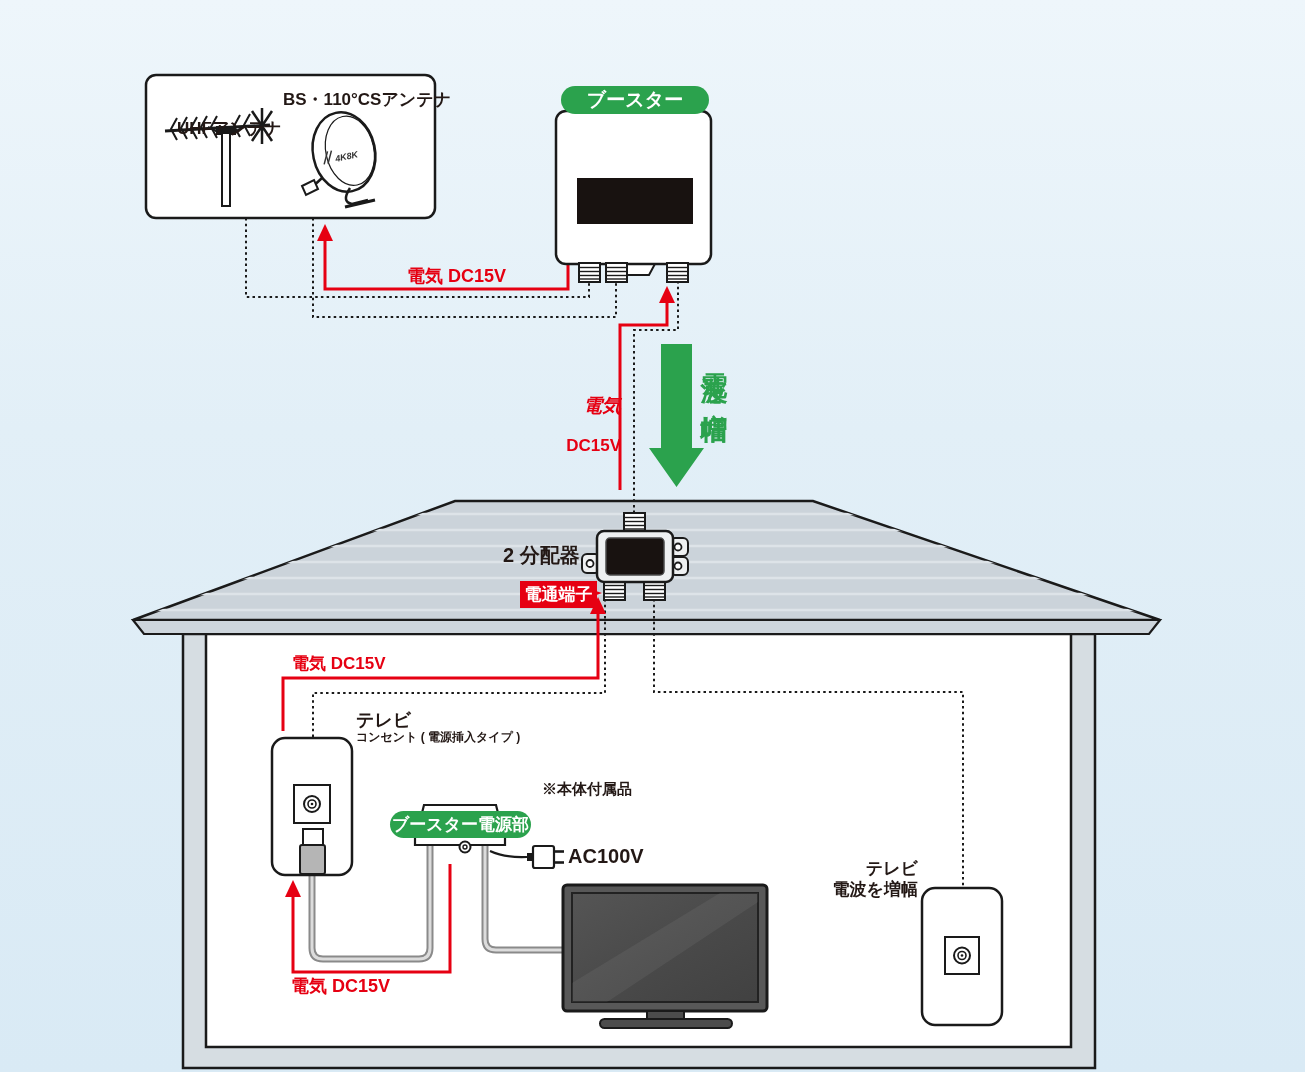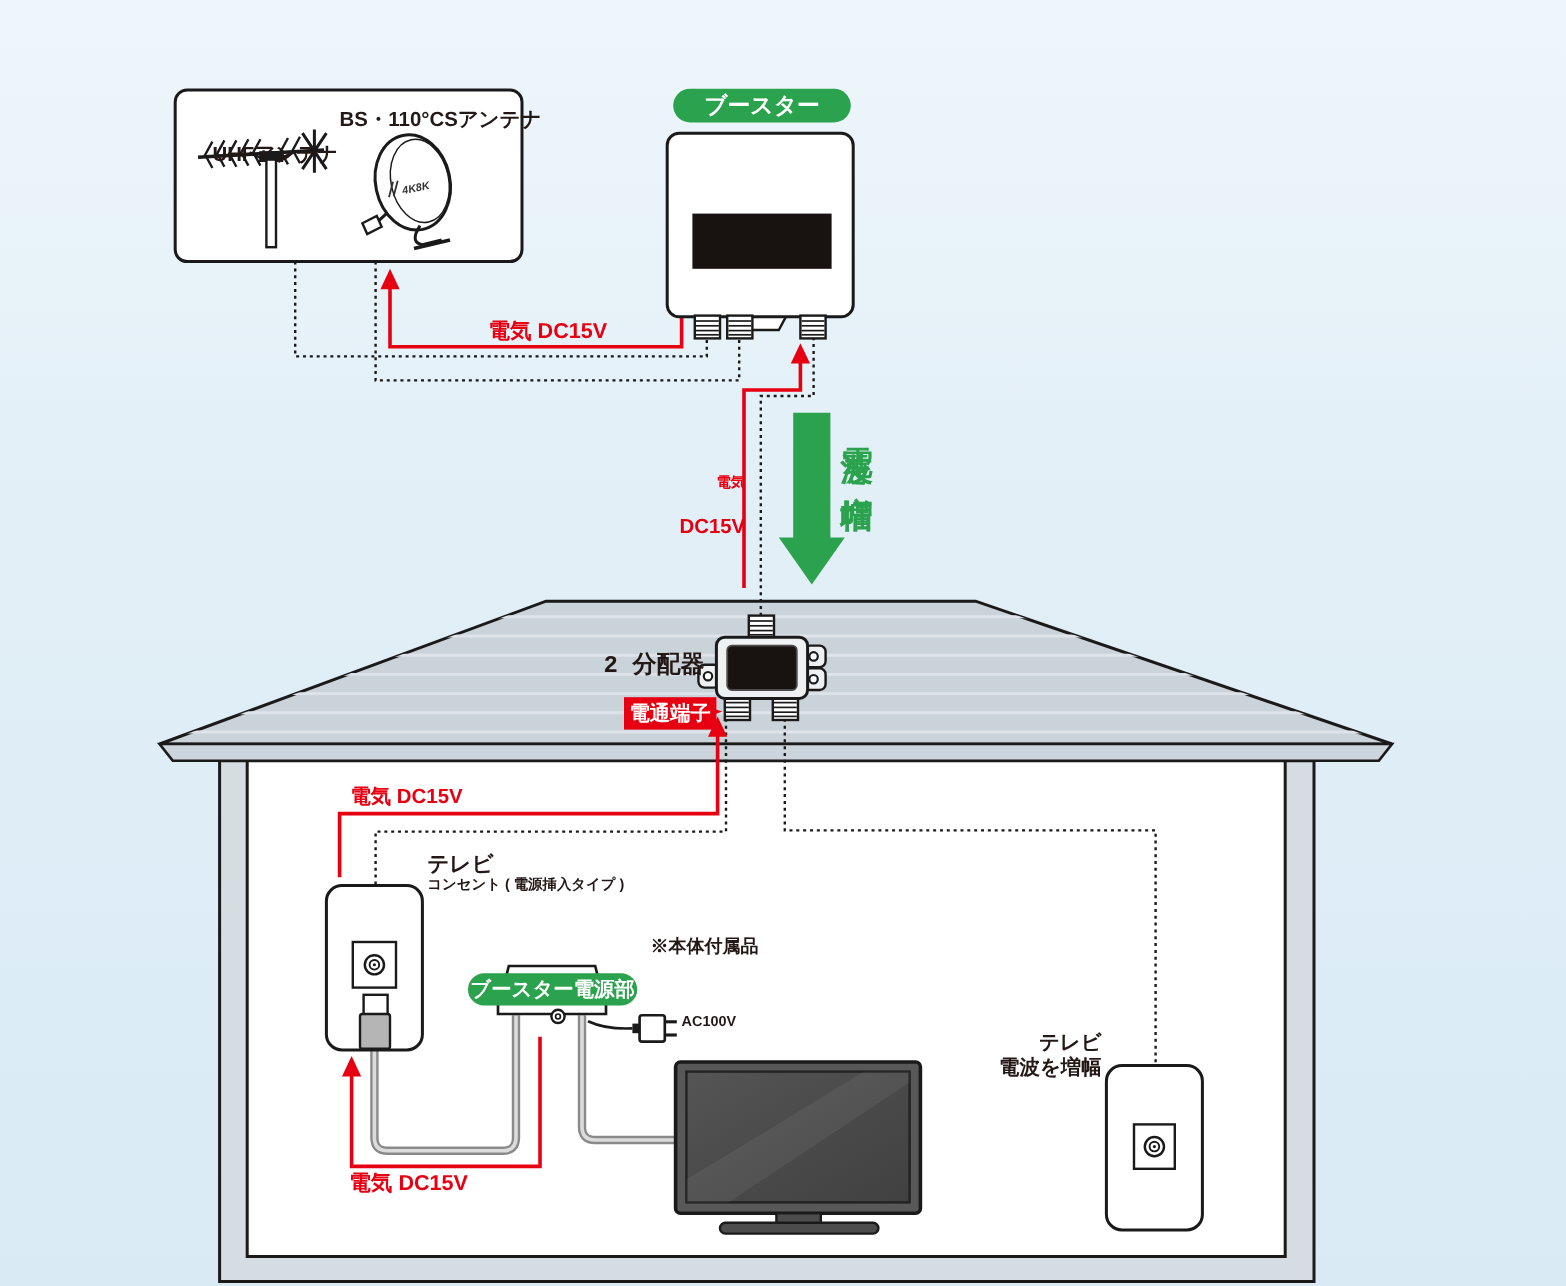--- a/index.html
+++ b/index.html
@@ -15,21 +15,21 @@
   .lbl{position:absolute;font-size:17px;font-weight:600;color:#231815;white-space:nowrap;line-height:1.15;}
   .red-lbl{position:absolute;font-size:17px;font-weight:700;color:#e60012;white-space:nowrap;}
   .pill{position:absolute;background:#2ba24d;color:#fff;font-weight:700;
         border-radius:14px;display:flex;align-items:center;justify-content:center;
         white-space:nowrap;}
   .badge{position:absolute;background:#e60012;color:#fff;font-weight:700;font-size:17px;
          display:flex;align-items:center;justify-content:center;white-space:nowrap;margin-left:16px;}
   .vert{position:absolute;writing-mode:vertical-rl;text-orientation:upright;
         color:#2ba24d;font-size:27px;font-weight:800;letter-spacing:3px;white-space:nowrap;}
   .rmid{position:absolute;text-align:right;color:#e60012;font-weight:700;line-height:1.05;}
-  .rmid .l1{font-size:12px;display:block;}
+  .rmid .l1{font-size:19px;display:block;font-style:italic;}
   .rmid .l2{font-size:17px;display:block;margin-top:21px;}
   .orlbl{position:absolute;text-align:right;font-size:17px;font-weight:600;color:#231815;line-height:1.25;}
 </style>
 </head>
 <body>
 
 <div class="stage">
 
 <svg width="1305" height="1072" viewBox="0 0 1305 1072">
   <defs>
@@ -186,42 +186,42 @@
     <rect x="945" y="937" width="34" height="37" fill="#ffffff" stroke="#1a1a1a" stroke-width="2"></rect>
     <circle cx="962" cy="955.5" r="8" fill="none" stroke="#1a1a1a" stroke-width="2"></circle>
     <circle cx="962" cy="955.5" r="4" fill="none" stroke="#1a1a1a" stroke-width="1.6"></circle>
     <circle cx="962" cy="955.5" r="1.3" fill="#1a1a1a"></circle>
   </g>
 </svg>
 
 <div class="lbl" style="left:177px;top:91px;margin-top:28px;">UHFアンテナ</div>
 <div class="lbl" style="left:283px;top:90px;">BS・110°CSアンテナ</div>
 
-<div class="pill" style="left:561px;top:74px;width:148px;height:28px;font-size:19px;">ブースター</div>
+<div class="pill" style="left:561px;top:86px;width:148px;height:28px;font-size:19px;">ブースター</div>
 
 <div class="red-lbl" style="left:407px;top:264px;font-size:18px;">電気 DC15V</div>
 
 <div class="rmid" style="left:520px;top:396px;width:101px;">
   <span class="l1">電気</span>
   <span class="l2">DC15V</span>
 </div>
 
 <div class="vert" style="left:696px;top:352px;height:150px;">電波を増幅</div>
 
-<div class="lbl" style="left:503px;top:544px;font-size:20px;font-family:Liberation Mono, monospace;">2 分配器</div>
+<div class="lbl" style="left:503px;top:544px;font-size:20px;">2 分配器</div>
 <div class="badge" style="left:504px;top:581px;width:77px;height:27px;">電通端子</div>
 
 <div class="red-lbl" style="left:292px;top:652px;">電気 DC15V</div>
 
 <div class="lbl" style="left:356px;top:710px;font-size:18px;">テレビ</div>
 <div class="lbl" style="left:356px;top:731px;font-size:12px;">コンセント ( 電源挿入タイプ )</div>
 
 <div class="pill" style="left:390px;top:776px;width:141px;height:27px;font-size:17px;margin-top:35px;">ブースター電源部</div>
 <div class="lbl" style="left:542px;top:780px;font-size:15px;">※本体付属品</div>
-<div class="lbl" style="left:568px;top:845px;font-size:12px;">AC100V</div>
+<div class="lbl" style="left:568px;top:845px;font-size:20px;">AC100V</div>
 
 <div class="orlbl" style="left:798px;top:858px;width:120px;">
   <span>テレビ</span><br>
   <span>電波を増幅</span>
 </div>
 
 <div class="red-lbl" style="left:291px;top:974px;font-size:18px;">電気 DC15V</div>
 
 </div>
 

